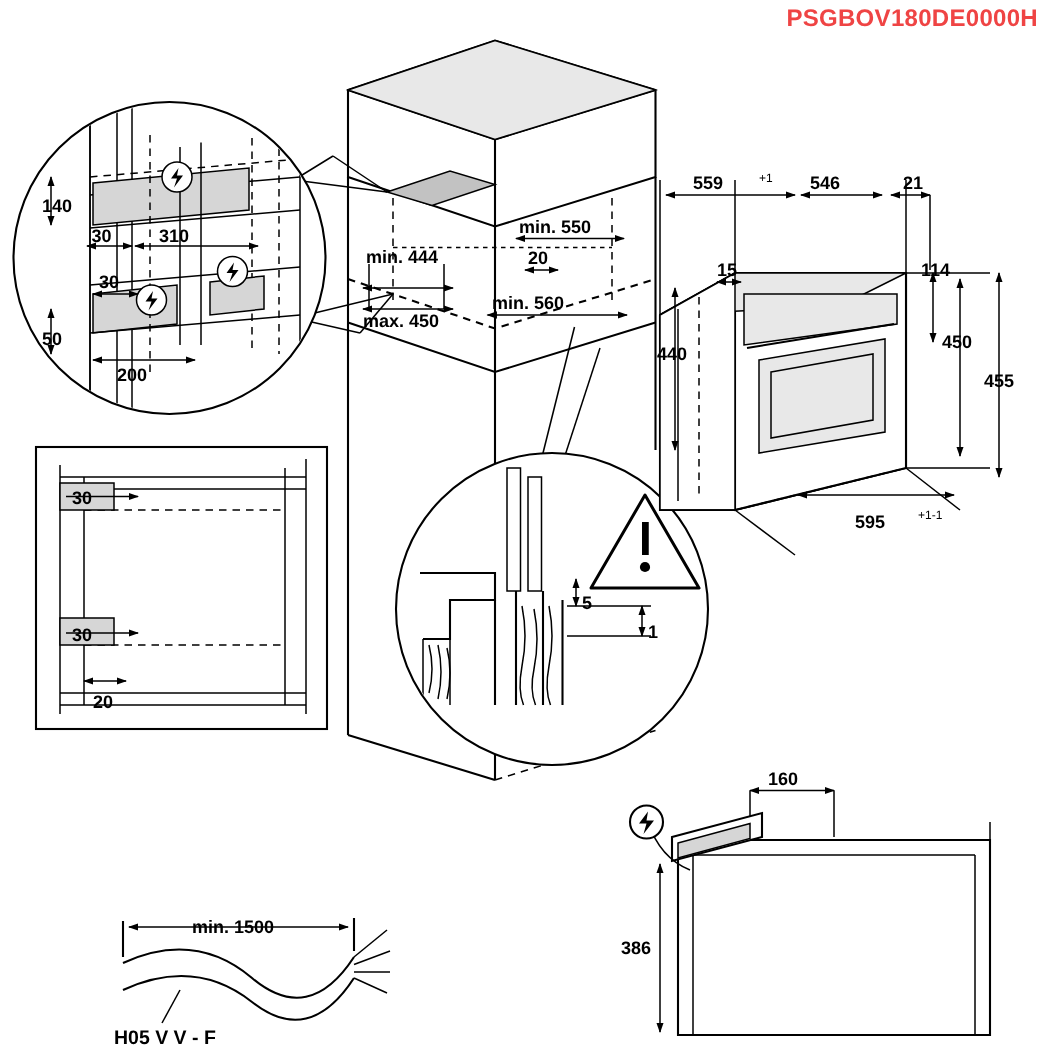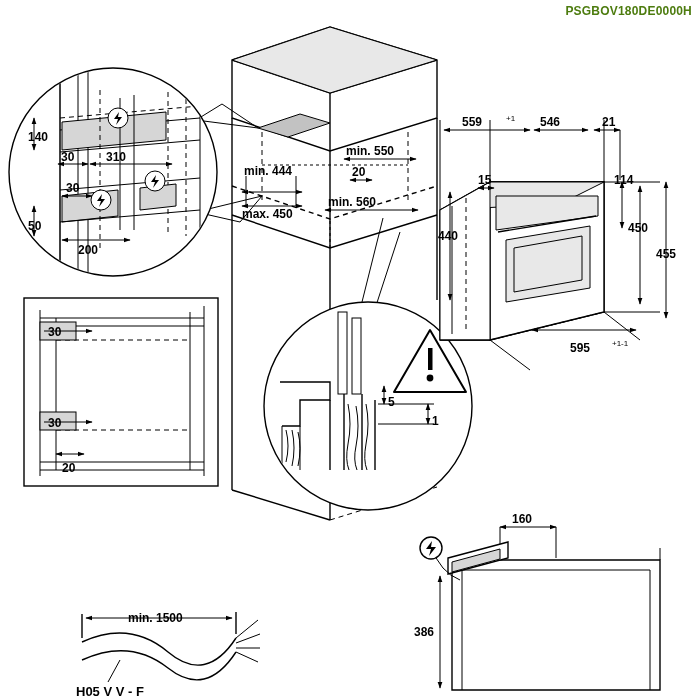--- a/index.html
+++ b/index.html
@@ -21,23 +21,23 @@
     position: absolute;
     left: 0;
     top: 0;
     width: 700px;
     height: 700px;
   }
   .doc-code {
     position: absolute;
     right: 8px;
     top: 4px;
-    font-size: 12px;
+    font-size: 16px;
     font-weight: bold;
-    color: #4d7c0f;
+    color: #ef4444;
     letter-spacing: 0.2px;
   }
   text {
     font-family: "Liberation Sans", sans-serif;
     fill: #000;
   }
   .dim-b {
     font-size: 12px;
     font-weight: bold;
   }

